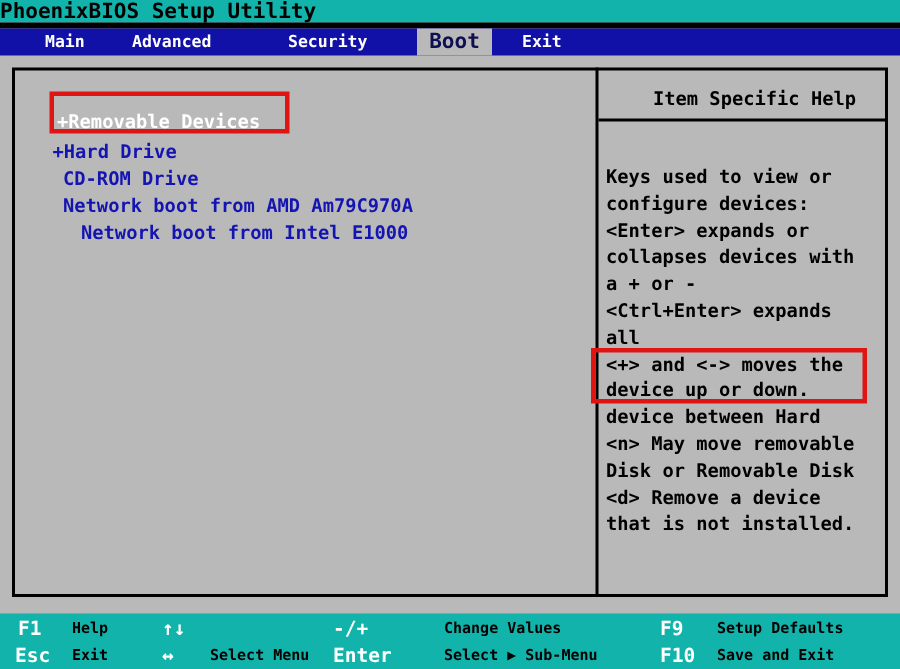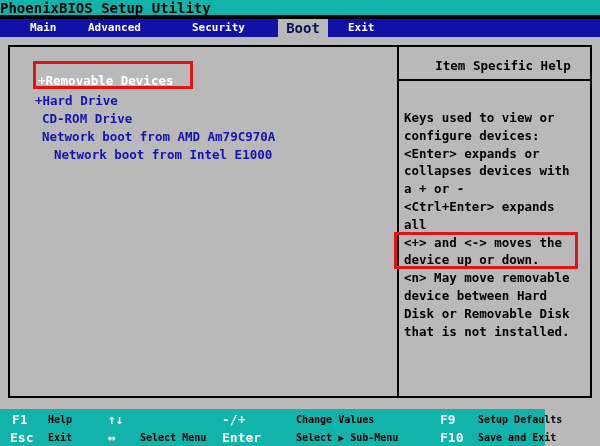--- a/index.html
+++ b/index.html
@@ -41,21 +41,21 @@
   .help-text{position:absolute;left:404px;top:109px;width:184px;color:var(--black);
              font-size:12.5px;line-height:17.8px;}
   .help-text div{white-space:pre;}
 
   
   .anno{position:absolute;border:3px solid var(--red);background:transparent;z-index:6;}
   .anno-boot{left:33px;top:61px;width:160px;height:28px;}
   .anno-help{left:394px;top:232px;width:184px;height:37px;}
 
   
-  .footer{position:absolute;left:0;top:409px;width:545px;height:37px;background:var(--teal);}
+  .footer{position:absolute;left:0;top:409px;width:600px;height:37px;background:var(--teal);}
   .fk{position:absolute;color:var(--white);font-size:13px;line-height:17px;white-space:pre;}
   .fl{position:absolute;color:var(--black);font-size:10px;line-height:17px;white-space:pre;}
   .r1{top:2px;} .r2{top:20px;}
   .c1k{left:12px;} .c1l{left:48px;} .c2k{left:108px;} .c2l{left:140px;}
   .c3k{left:222px;} .c3l{left:296px;} .c4k{left:440px;} .c4l{left:478px;}
   .c1k2{left:10px;}
 </style>
 </head>
 <body>
 
@@ -88,23 +88,24 @@
   <div class="help-text">
     <div>Keys used to view or</div>
     <div>configure devices:</div>
     <div>&lt;Enter&gt; expands or</div>
     <div>collapses devices with</div>
     <div>a + or -</div>
     <div>&lt;Ctrl+Enter&gt; expands</div>
     <div>all</div>
     <div>&lt;+&gt; and &lt;-&gt; moves the</div>
     <div>device up or down.</div>
+    <div>device between Hard</div>
     <div>&lt;n&gt; May move removable</div>
-    <div>device between Hard</div>
     <div>Disk or Removable Disk</div>
+    <div>&lt;d&gt; Remove a device</div>
     <div>that is not installed.</div>
   </div>
 
   <div class="anno anno-boot"></div>
   <div class="anno anno-help"></div>
 
   <div class="footer">
     <span class="fk r1 c1k">F1</span>
     <span class="fl r1 c1l">Help</span>
     <span class="fk r1 c2k">↑↓</span>

